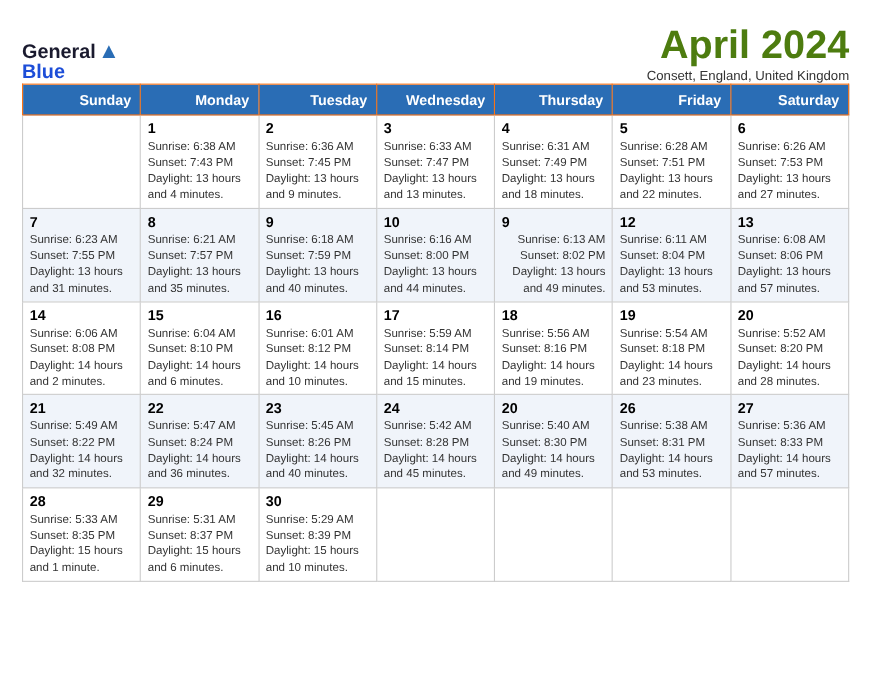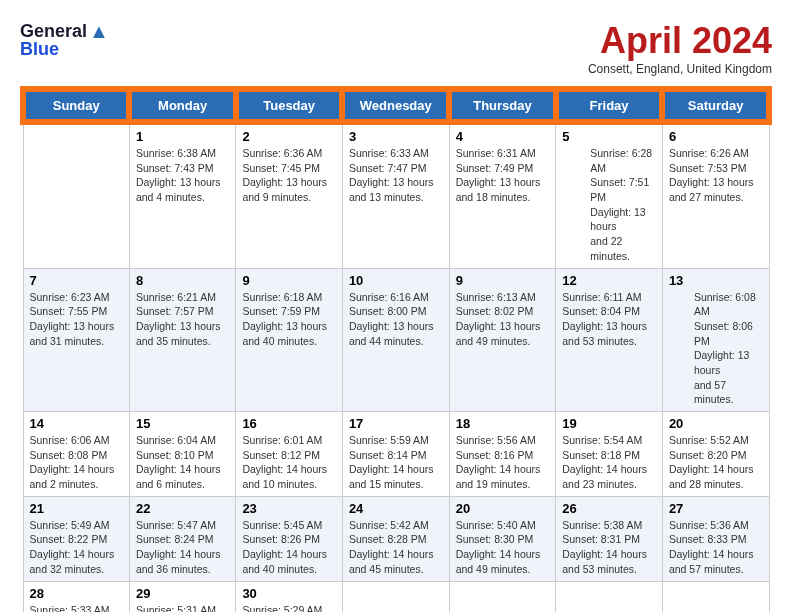--- a/index.html
+++ b/index.html
@@ -6,57 +6,56 @@
     body {
       font-family: Arial, sans-serif;
       background: #fff;
       width: 792px;
       min-height: 612px;
       padding: 20px;
     }
     .header-area {
       display: flex;
       justify-content: space-between;
-      align-items: flex-start;
-      margin-bottom: 10px;
+      align-items: flex-end;
     }
     .logo {
       display: flex;
       flex-direction: column;
       align-items: flex-start;
     }
     .logo-row {
       display: flex;
       align-items: center;
     }
     .title-area {
       text-align: right;
     }
     .month-title {
       font-size: 36px;
       font-weight: bold;
-      color: #b91c1c;
+      color: #4d7c0f;
     }
     .location-title {
       font-size: 12px;
       color: #333;
     }
     .calendar {
       width: 100%;
       border-collapse: collapse;
       font-size: 11px;
     }
     .calendar th {
       background-color: #2a6db5;
       color: #fff;
-      text-align: center;
+      text-align: right;
       padding: 6px 8px;
       font-size: 13px;
       font-weight: bold;
-      border: 6px solid #f97316;
+      border: 1px solid #f97316;
     }
     .calendar td {
       border: 1px solid #ccc;
       vertical-align: top;
       padding: 4px 6px;
       width: 107px;
       min-height: 80px;
     }
     .day-number {
       font-weight: bold;
@@ -137,21 +136,21 @@
         </td>
         <td>
           <span class="day-number">4</span>
           <div class="day-info" style="white-space: pre-line;">Sunrise: 6:31 AM
 Sunset: 7:49 PM
 Daylight: 13 hours
 and 18 minutes.</div>
         </td>
         <td>
           <span class="day-number">5</span>
-          <div class="day-info" style="white-space: pre-line; margin-left: 28px;">Sunrise: 6:28 AM
+          <div class="day-info" style="white-space: pre-line;">Sunrise: 6:28 AM
 Sunset: 7:51 PM
 Daylight: 13 hours
 and 22 minutes.</div>
         </td>
         <td>
           <span class="day-number">6</span>
           <div class="day-info" style="white-space: pre-line;">Sunrise: 6:26 AM
 Sunset: 7:53 PM
 Daylight: 13 hours
 and 27 minutes.</div>
@@ -181,35 +180,35 @@
         </td>
         <td>
           <span class="day-number">10</span>
           <div class="day-info" style="white-space: pre-line;">Sunrise: 6:16 AM
 Sunset: 8:00 PM
 Daylight: 13 hours
 and 44 minutes.</div>
         </td>
         <td>
           <span class="day-number">9</span>
-          <div class="day-info" style="white-space: pre-line;">Sunrise: 6:13 AM
+          <div class="day-info" style="white-space: pre-line; text-align: right;">Sunrise: 6:13 AM
 Sunset: 8:02 PM
 Daylight: 13 hours
 and 49 minutes.</div>
         </td>
         <td>
           <span class="day-number">12</span>
           <div class="day-info" style="white-space: pre-line;">Sunrise: 6:11 AM
 Sunset: 8:04 PM
 Daylight: 13 hours
 and 53 minutes.</div>
         </td>
         <td>
           <span class="day-number">13</span>
-          <div class="day-info" style="white-space: pre-line; margin-left: 25px;">Sunrise: 6:08 AM
+          <div class="day-info" style="white-space: pre-line;">Sunrise: 6:08 AM
 Sunset: 8:06 PM
 Daylight: 13 hours
 and 57 minutes.</div>
         </td>
       </tr>
       <tr>
         <td>
           <span class="day-number">14</span>
           <div class="day-info" style="white-space: pre-line;">Sunrise: 6:06 AM
 Sunset: 8:08 PM

